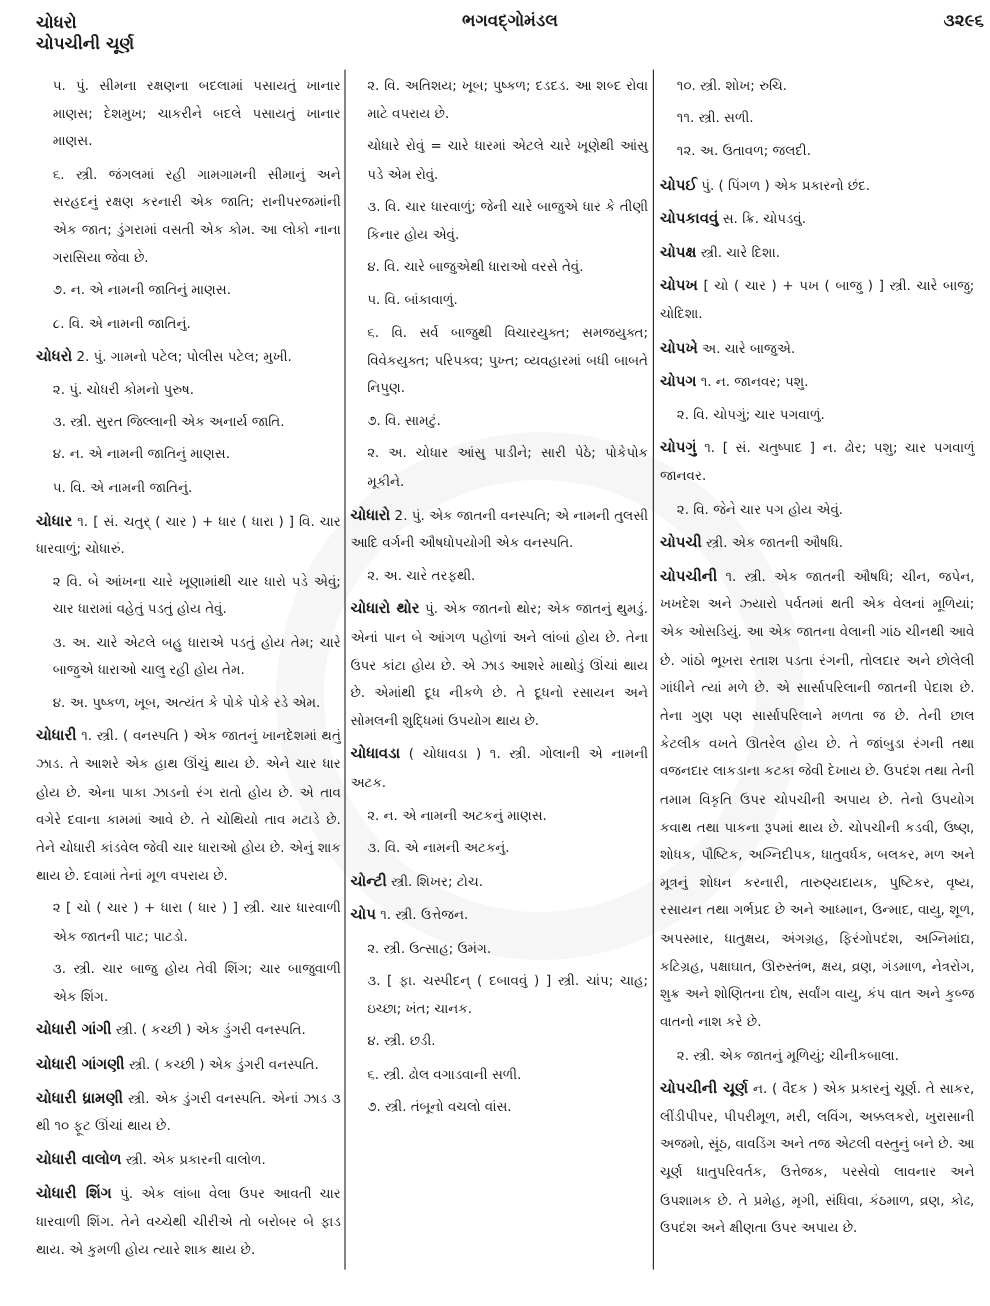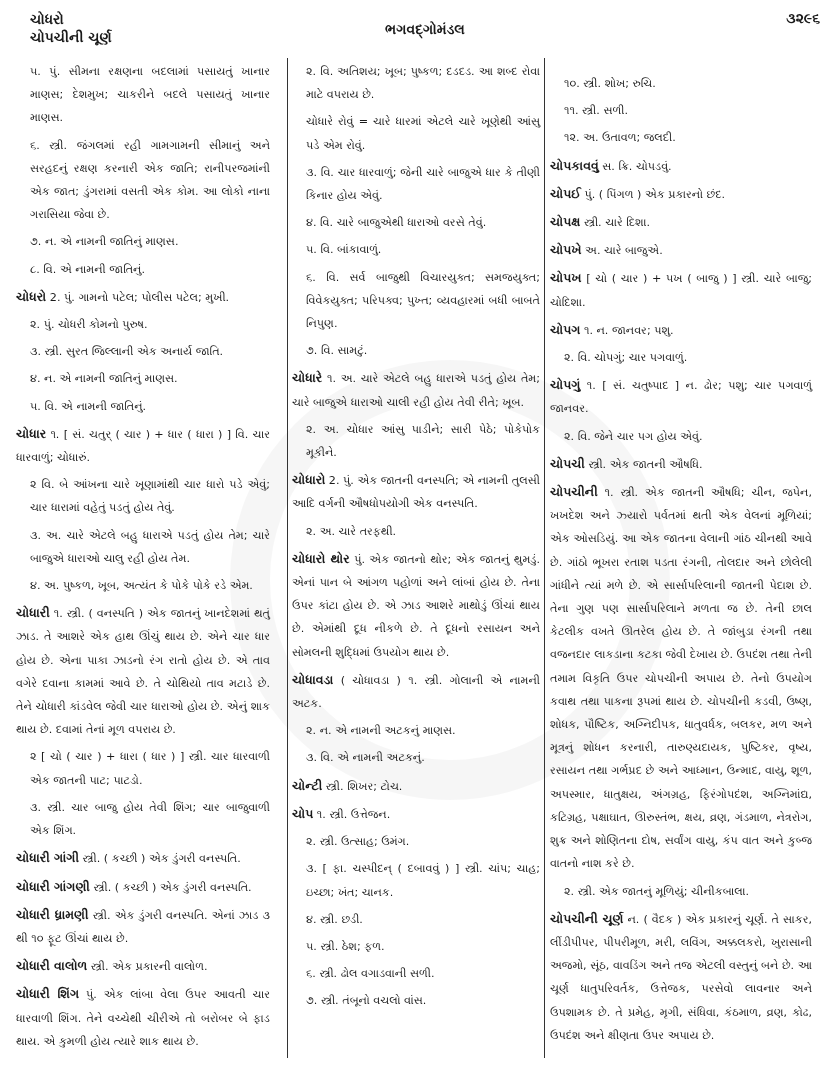--- a/index.html
+++ b/index.html
@@ -1,25 +1,25 @@
 <!DOCTYPE html>
 <html><head>
 <meta charset="utf-8">
 <style>
   html, body { margin:0; padding:0; background:#ffffff; }
   body { width:825px; height:1088px; position:relative; overflow:hidden;
          font-family:"DejaVu Sans", sans-serif; color:#1a1a1a; }
   .header { position:absolute; left:30px; top:10px; width:790px; height:40px; }
   .guide { position:absolute; left:0; top:0; font-size:14px; font-weight:bold; line-height:18px; }
-  .title { position:absolute; left:0; width:790px; top:0; text-align:center; font-size:14px; font-weight:bold;margin-top:11px; }
+  .title { position:absolute; left:0; width:790px; top:0; text-align:center; font-size:14px; font-weight:bold; }
   .pageno { position:absolute; right:0; top:0; font-size:14px; font-weight:bold;text-align:right; }
   .col { position:absolute; top:60px; font-size:11.2px; line-height:23.2px; }
-  .col1 { left:16px; width:254px; }
+  .col1 { left:30px; width:254px; }
   .col2 { left:292px; width:248px; }
-  .col3 { left:550px; width:262px;margin-top:12px; }
+  .col3 { left:550px; width:262px; }
   .rule { position:absolute; top:58px; width:1px; background:#333; }
   .rule1 { left:287px; height:1000px; }
   .rule2 { left:544px; height:1000px; }
   .entry { margin-bottom:4px; text-align:justify; }
   .hw { font-weight:bold; font-size:12.5px; }
   .cont { padding-left:14px; }
   .watermark { position:absolute; left:230px; top:360px; width:360px; height:360px; border-radius:50%;
                border:40px solid rgba(0,0,0,0.035); pointer-events:none; }
 </style>
 </head>
@@ -63,46 +63,44 @@
     <div class="entry"><span class="hw">ચોધારી શિંગ</span> <span>પું. એક લાંબા વેલા ઉપર આવતી ચાર ધારવાળી શિંગ. તેને વચ્ચેથી ચીરીએ તો બરોબર બે ફાડ થાય. એ કુમળી હોય ત્યારે શાક થાય છે.</span></div>
   </div>
 <div class="col col2">
     <div class="entry cont"><span>૨. વિ. અતિશય; ખૂબ; પુષ્કળ; દડદડ. આ શબ્દ રોવા માટે વપરાય છે.</span></div>
     <div class="entry cont"><span>ચોધારે રોવું = ચારે ધારમાં એટલે ચારે ખૂણેથી આંસુ પડે એમ રોવું.</span></div>
     <div class="entry cont"><span>૩. વિ. ચાર ધારવાળું; જેની ચારે બાજુએ ધાર કે તીણી કિનાર હોય એવું.</span></div>
     <div class="entry cont"><span>૪. વિ. ચારે બાજુએથી ધારાઓ વરસે તેવું.</span></div>
     <div class="entry cont"><span>૫. વિ. બાંકાવાળું.</span></div>
     <div class="entry cont"><span>૬. વિ. સર્વ બાજુથી વિચારયુક્ત; સમજયુક્ત; વિવેકયુક્ત; પરિપક્વ; પુખ્ત; વ્યવહારમાં બધી બાબતે નિપુણ.</span></div>
     <div class="entry cont"><span>૭. વિ. સામટું.</span></div>
-    <div class="entry"><span class="hw">ચોધારે</span> <span>૧. અ. ચારે એટલે બહુ ધારાએ પડતું હોય તેમ; ચારે બાજુએ ધારાઓ ચાલી રહી હોય તેવી રીતે; ખૂબ.</span></div>
     <div class="entry cont"><span>૨. અ. ચોધાર આંસુ પાડીને; સારી પેઠે; પોકેપોક મૂકીને.</span></div>
     <div class="entry"><span class="hw">ચોધારો</span> <span>2. પું. એક જાતની વનસ્પતિ; એ નામની તુલસી આદિ વર્ગની ઔષધોપયોગી એક વનસ્પતિ.</span></div>
     <div class="entry cont"><span>૨. અ. ચારે તરફથી.</span></div>
     <div class="entry"><span class="hw">ચોધારો થોર</span> <span>પું. એક જાતનો થોર; એક જાતનું થુમડું. એનાં પાન બે આંગળ પહોળાં અને લાંબાં હોય છે. તેના ઉપર કાંટા હોય છે. એ ઝાડ આશરે માથોડું ઊંચાં થાય છે. એમાંથી દૂધ નીકળે છે. તે દૂધનો રસાયન અને સોમલની શુદ્ધિમાં ઉપયોગ થાય છે.</span></div>
     <div class="entry"><span class="hw">ચોધાવડા</span> <span>( ચોધાવડા ) ૧. સ્ત્રી. ગોલાની એ નામની અટક.</span></div>
     <div class="entry cont"><span>૨. ન. એ નામની અટકનું માણસ.</span></div>
     <div class="entry cont"><span>૩. વિ. એ નામની અટકનું.</span></div>
     <div class="entry"><span class="hw">ચોન્ટી</span> <span>સ્ત્રી. શિખર; ટોચ.</span></div>
     <div class="entry"><span class="hw">ચોપ</span> <span>૧. સ્ત્રી. ઉત્તેજન.</span></div>
     <div class="entry cont"><span>૨. સ્ત્રી. ઉત્સાહ; ઉમંગ.</span></div>
     <div class="entry cont"><span>૩. [ ફા. ચસ્પીદન્ ( દબાવવું ) ] સ્ત્રી. ચાંપ; ચાહ; ઇચ્છા; ખંત; ચાનક.</span></div>
     <div class="entry cont"><span>૪. સ્ત્રી. છડી.</span></div>
-    <div class="entry cont"><span>૫. સ્ત્રી. ઠેશ; ફળ.</span></div>
     <div class="entry cont"><span>૬. સ્ત્રી. ઢોલ વગાડવાની સળી.</span></div>
     <div class="entry cont"><span>૭. સ્ત્રી. તંબૂનો વચલો વાંસ.</span></div>
   </div>
 <div class="col col3">
     <div class="entry cont"><span>૧૦. સ્ત્રી. શોખ; રુચિ.</span></div>
     <div class="entry cont"><span>૧૧. સ્ત્રી. સળી.</span></div>
     <div class="entry cont"><span>૧૨. અ. ઉતાવળ; જલદી.</span></div>
+    <div class="entry"><span class="hw">ચોપઈ</span> <span>પું. ( પિંગળ ) એક પ્રકારનો છંદ.</span></div>
     <div class="entry"><span class="hw">ચોપકાવવું</span> <span>સ. ક્રિ. ચોપડવું.</span></div>
-    <div class="entry"><span class="hw">ચોપઈ</span> <span>પું. ( પિંગળ ) એક પ્રકારનો છંદ.</span></div>
     <div class="entry"><span class="hw">ચોપક્ષ</span> <span>સ્ત્રી. ચારે દિશા.</span></div>
+    <div class="entry"><span class="hw">ચોપખ</span> <span>[ ચો ( ચાર ) + પખ ( બાજુ ) ] સ્ત્રી. ચારે બાજુ; ચોદિશા.</span></div>
     <div class="entry"><span class="hw">ચોપખે</span> <span>અ. ચારે બાજુએ.</span></div>
-    <div class="entry"><span class="hw">ચોપખ</span> <span>[ ચો ( ચાર ) + પખ ( બાજુ ) ] સ્ત્રી. ચારે બાજુ; ચોદિશા.</span></div>
     <div class="entry"><span class="hw">ચોપગ</span> <span>૧. ન. જાનવર; પશુ.</span></div>
     <div class="entry cont"><span>૨. વિ. ચોપગું; ચાર પગવાળું.</span></div>
     <div class="entry"><span class="hw">ચોપગું</span> <span>૧. [ સં. ચતુષ્પાદ ] ન. ઢોર; પશુ; ચાર પગવાળું જાનવર.</span></div>
     <div class="entry cont"><span>૨. વિ. જેને ચાર પગ હોય એવું.</span></div>
     <div class="entry"><span class="hw">ચોપચી</span> <span>સ્ત્રી. એક જાતની ઔષધિ.</span></div>
     <div class="entry"><span class="hw">ચોપચીની</span> <span>૧. સ્ત્રી. એક જાતની ઔષધિ; ચીન, જપેન, ખખદેશ અને ઝ્યારો પર્વતમાં થતી એક વેલનાં મૂળિયાં; એક ઓસડિયું. આ એક જાતના વેલાની ગાંઠ ચીનથી આવે છે. ગાંઠો ભૂખરા રતાશ પડતા રંગની, તોલદાર અને છોલેલી ગાંધીને ત્યાં મળે છે. એ સાર્સાપરિલાની જાતની પેદાશ છે. તેના ગુણ પણ સાર્સાપરિલાને મળતા જ છે. તેની છાલ કેટલીક વખતે ઊતરેલ હોય છે. તે જાંબુડા રંગની તથા વજનદાર લાકડાના કટકા જેવી દેખાય છે. ઉપદંશ તથા તેની તમામ વિકૃતિ ઉપર ચોપચીની અપાય છે. તેનો ઉપયોગ કવાથ તથા પાકના રૂપમાં થાય છે. ચોપચીની કડવી, ઉષ્ણ, શોધક, પૌષ્ટિક, અગ્નિદીપક, ધાતુવર્ધક, બલકર, મળ અને મૂત્રનું શોધન કરનારી, તારુણ્યદાયક, પુષ્ટિકર, વૃષ્ય, રસાયન તથા ગર્ભપ્રદ છે અને આધ્માન, ઉન્માદ, વાયુ, શૂળ, અપસ્માર, ધાતુક્ષય, અંગગ્રહ, ફિરંગોપદંશ, અગ્નિમાંદ્ય, કટિગ્રહ, પક્ષાઘાત, ઊરુસ્તંભ, ક્ષય, વ્રણ, ગંડમાળ, નેત્રરોગ, શુક્ર અને શોણિતના દોષ, સર્વાંગ વાયુ, કંપ વાત અને કુબ્જ વાતનો નાશ કરે છે.</span></div>
     <div class="entry cont"><span>૨. સ્ત્રી. એક જાતનું મૂળિયું; ચીનીકબાલા.</span></div>
     <div class="entry"><span class="hw">ચોપચીની ચૂર્ણ</span> <span>ન. ( વૈદક ) એક પ્રકારનું ચૂર્ણ. તે સાકર, લીંડીપીપર, પીપરીમૂળ, મરી, લવિંગ, અક્કલકરો, ખુરાસાની અજમો, સૂંઠ, વાવડિંગ અને તજ એટલી વસ્તુનું બને છે. આ ચૂર્ણ ધાતુપરિવર્તક, ઉત્તેજક, પરસેવો લાવનાર અને ઉપશામક છે. તે પ્રમેહ, મૃગી, સંધિવા, કંઠમાળ, વ્રણ, કોઢ, ઉપદંશ અને ક્ષીણતા ઉપર અપાય છે.</span></div>
   </div>
 

